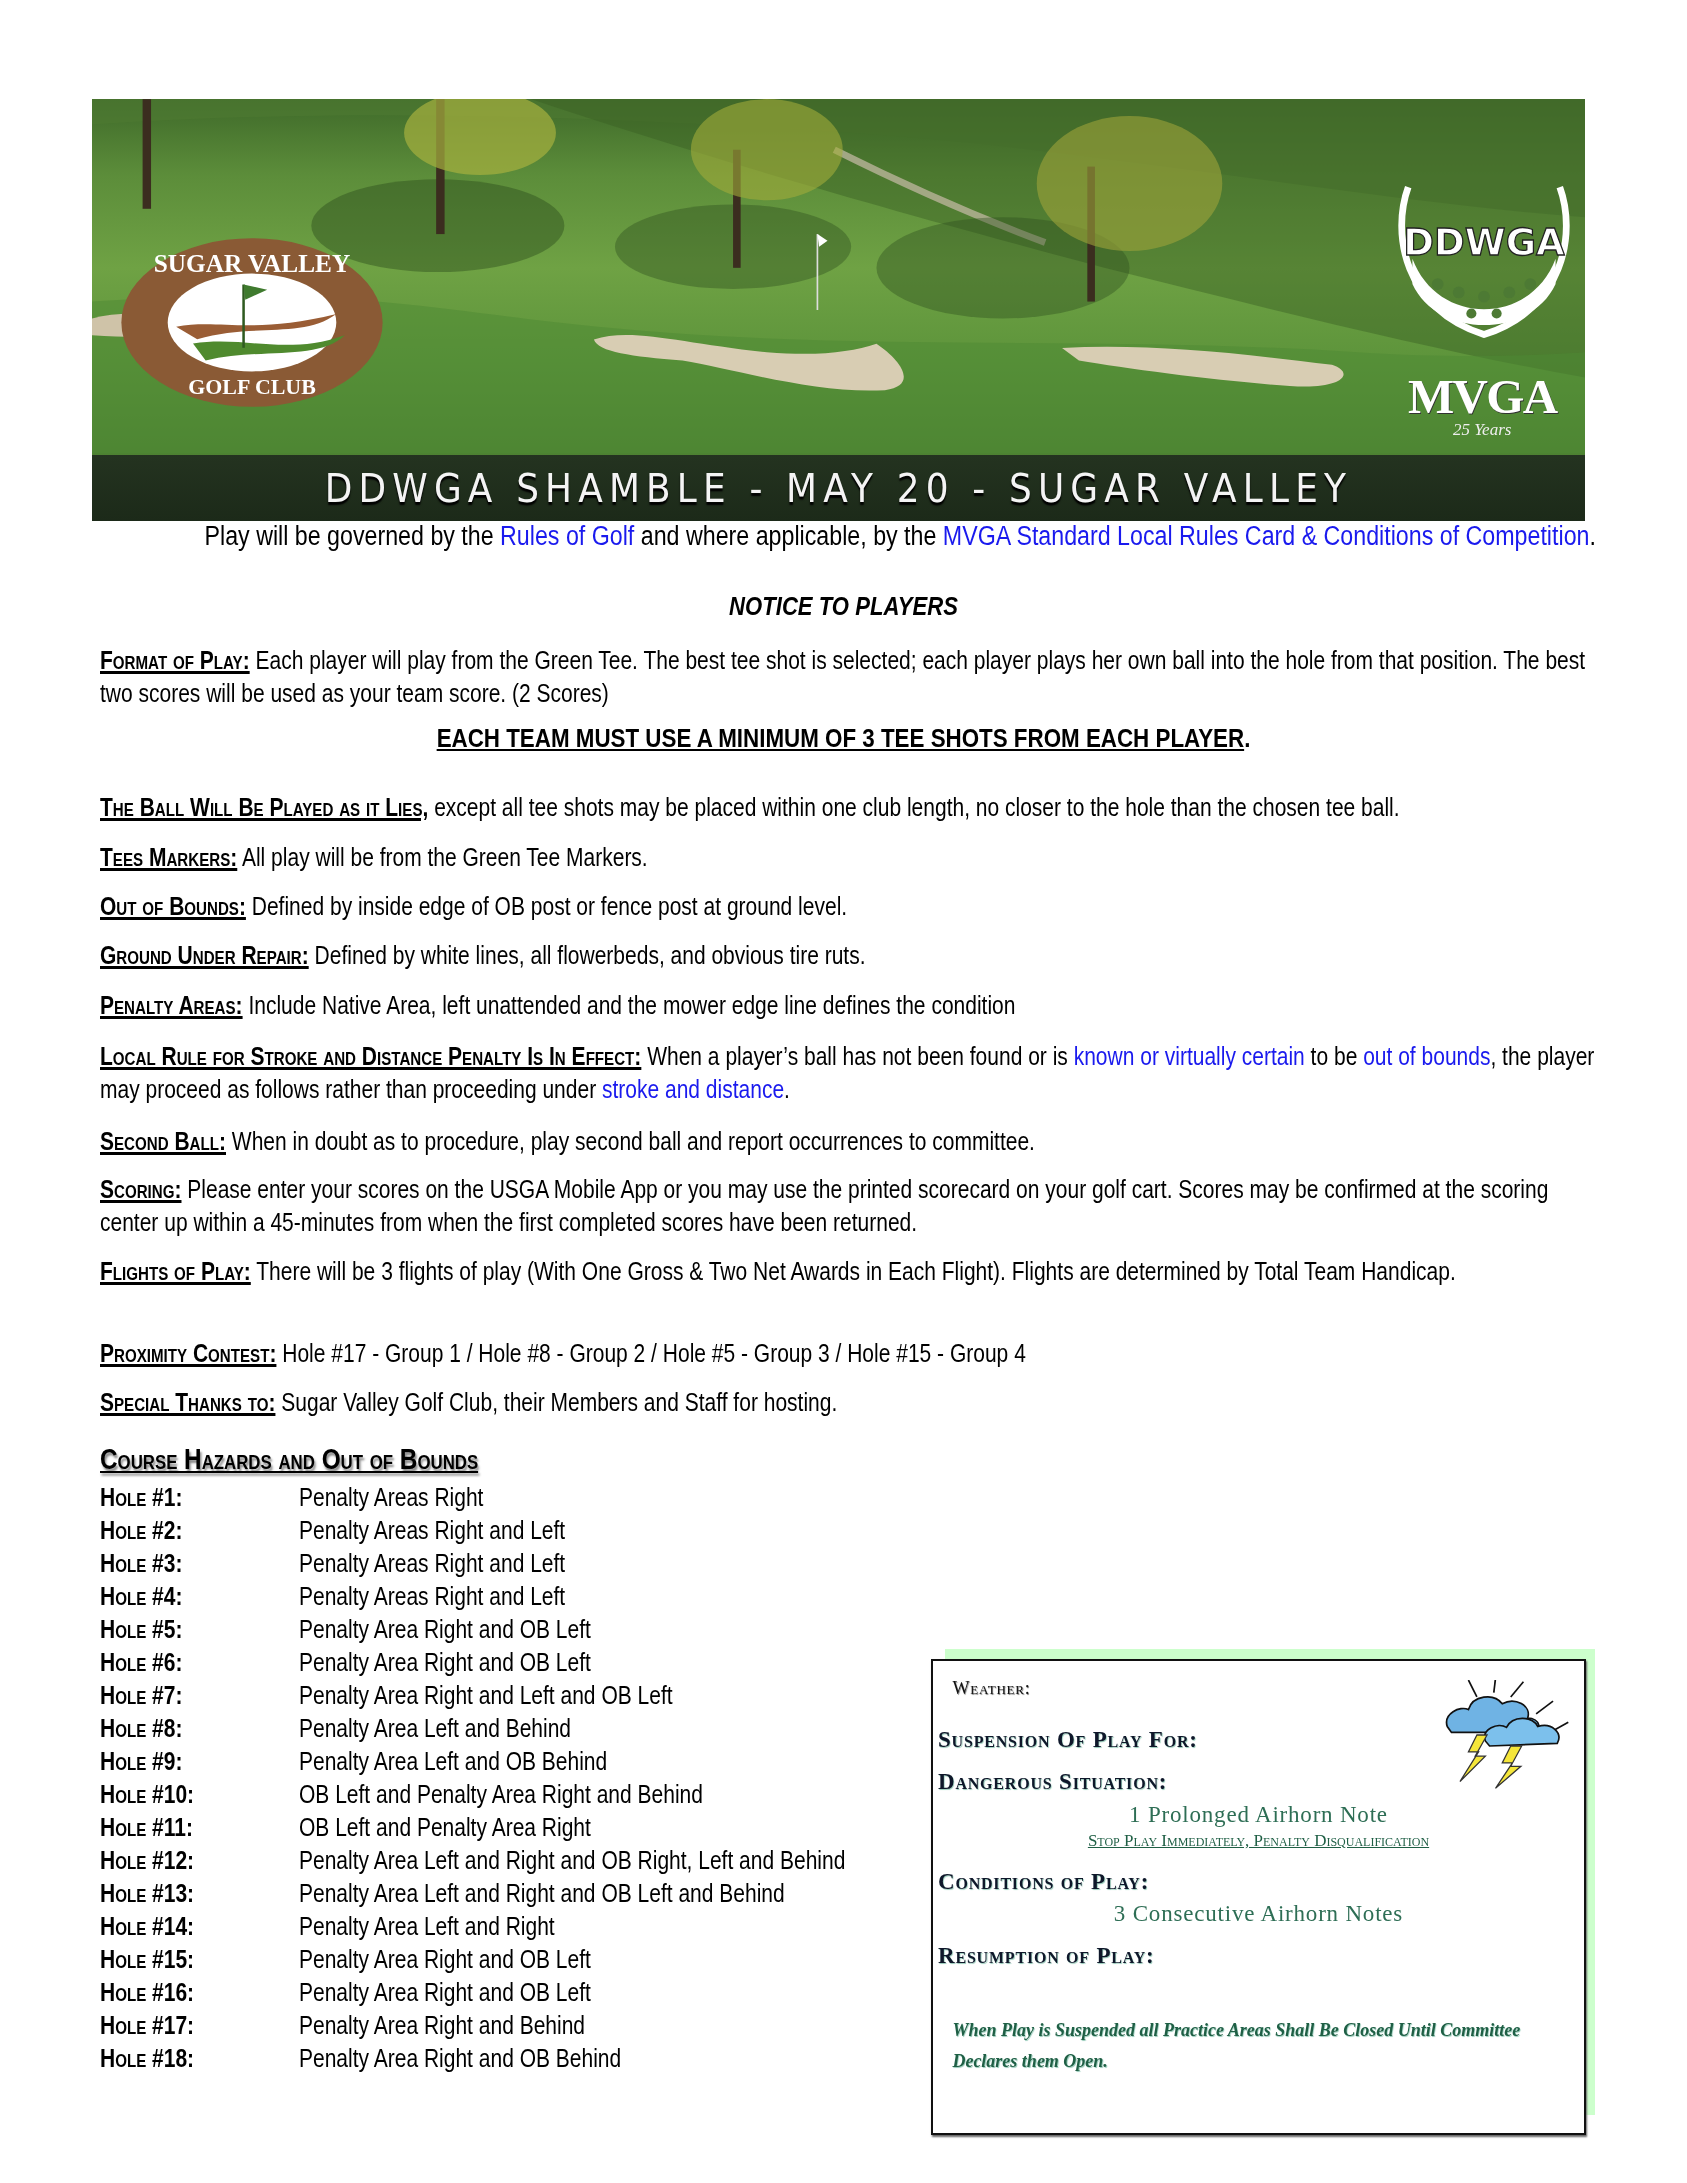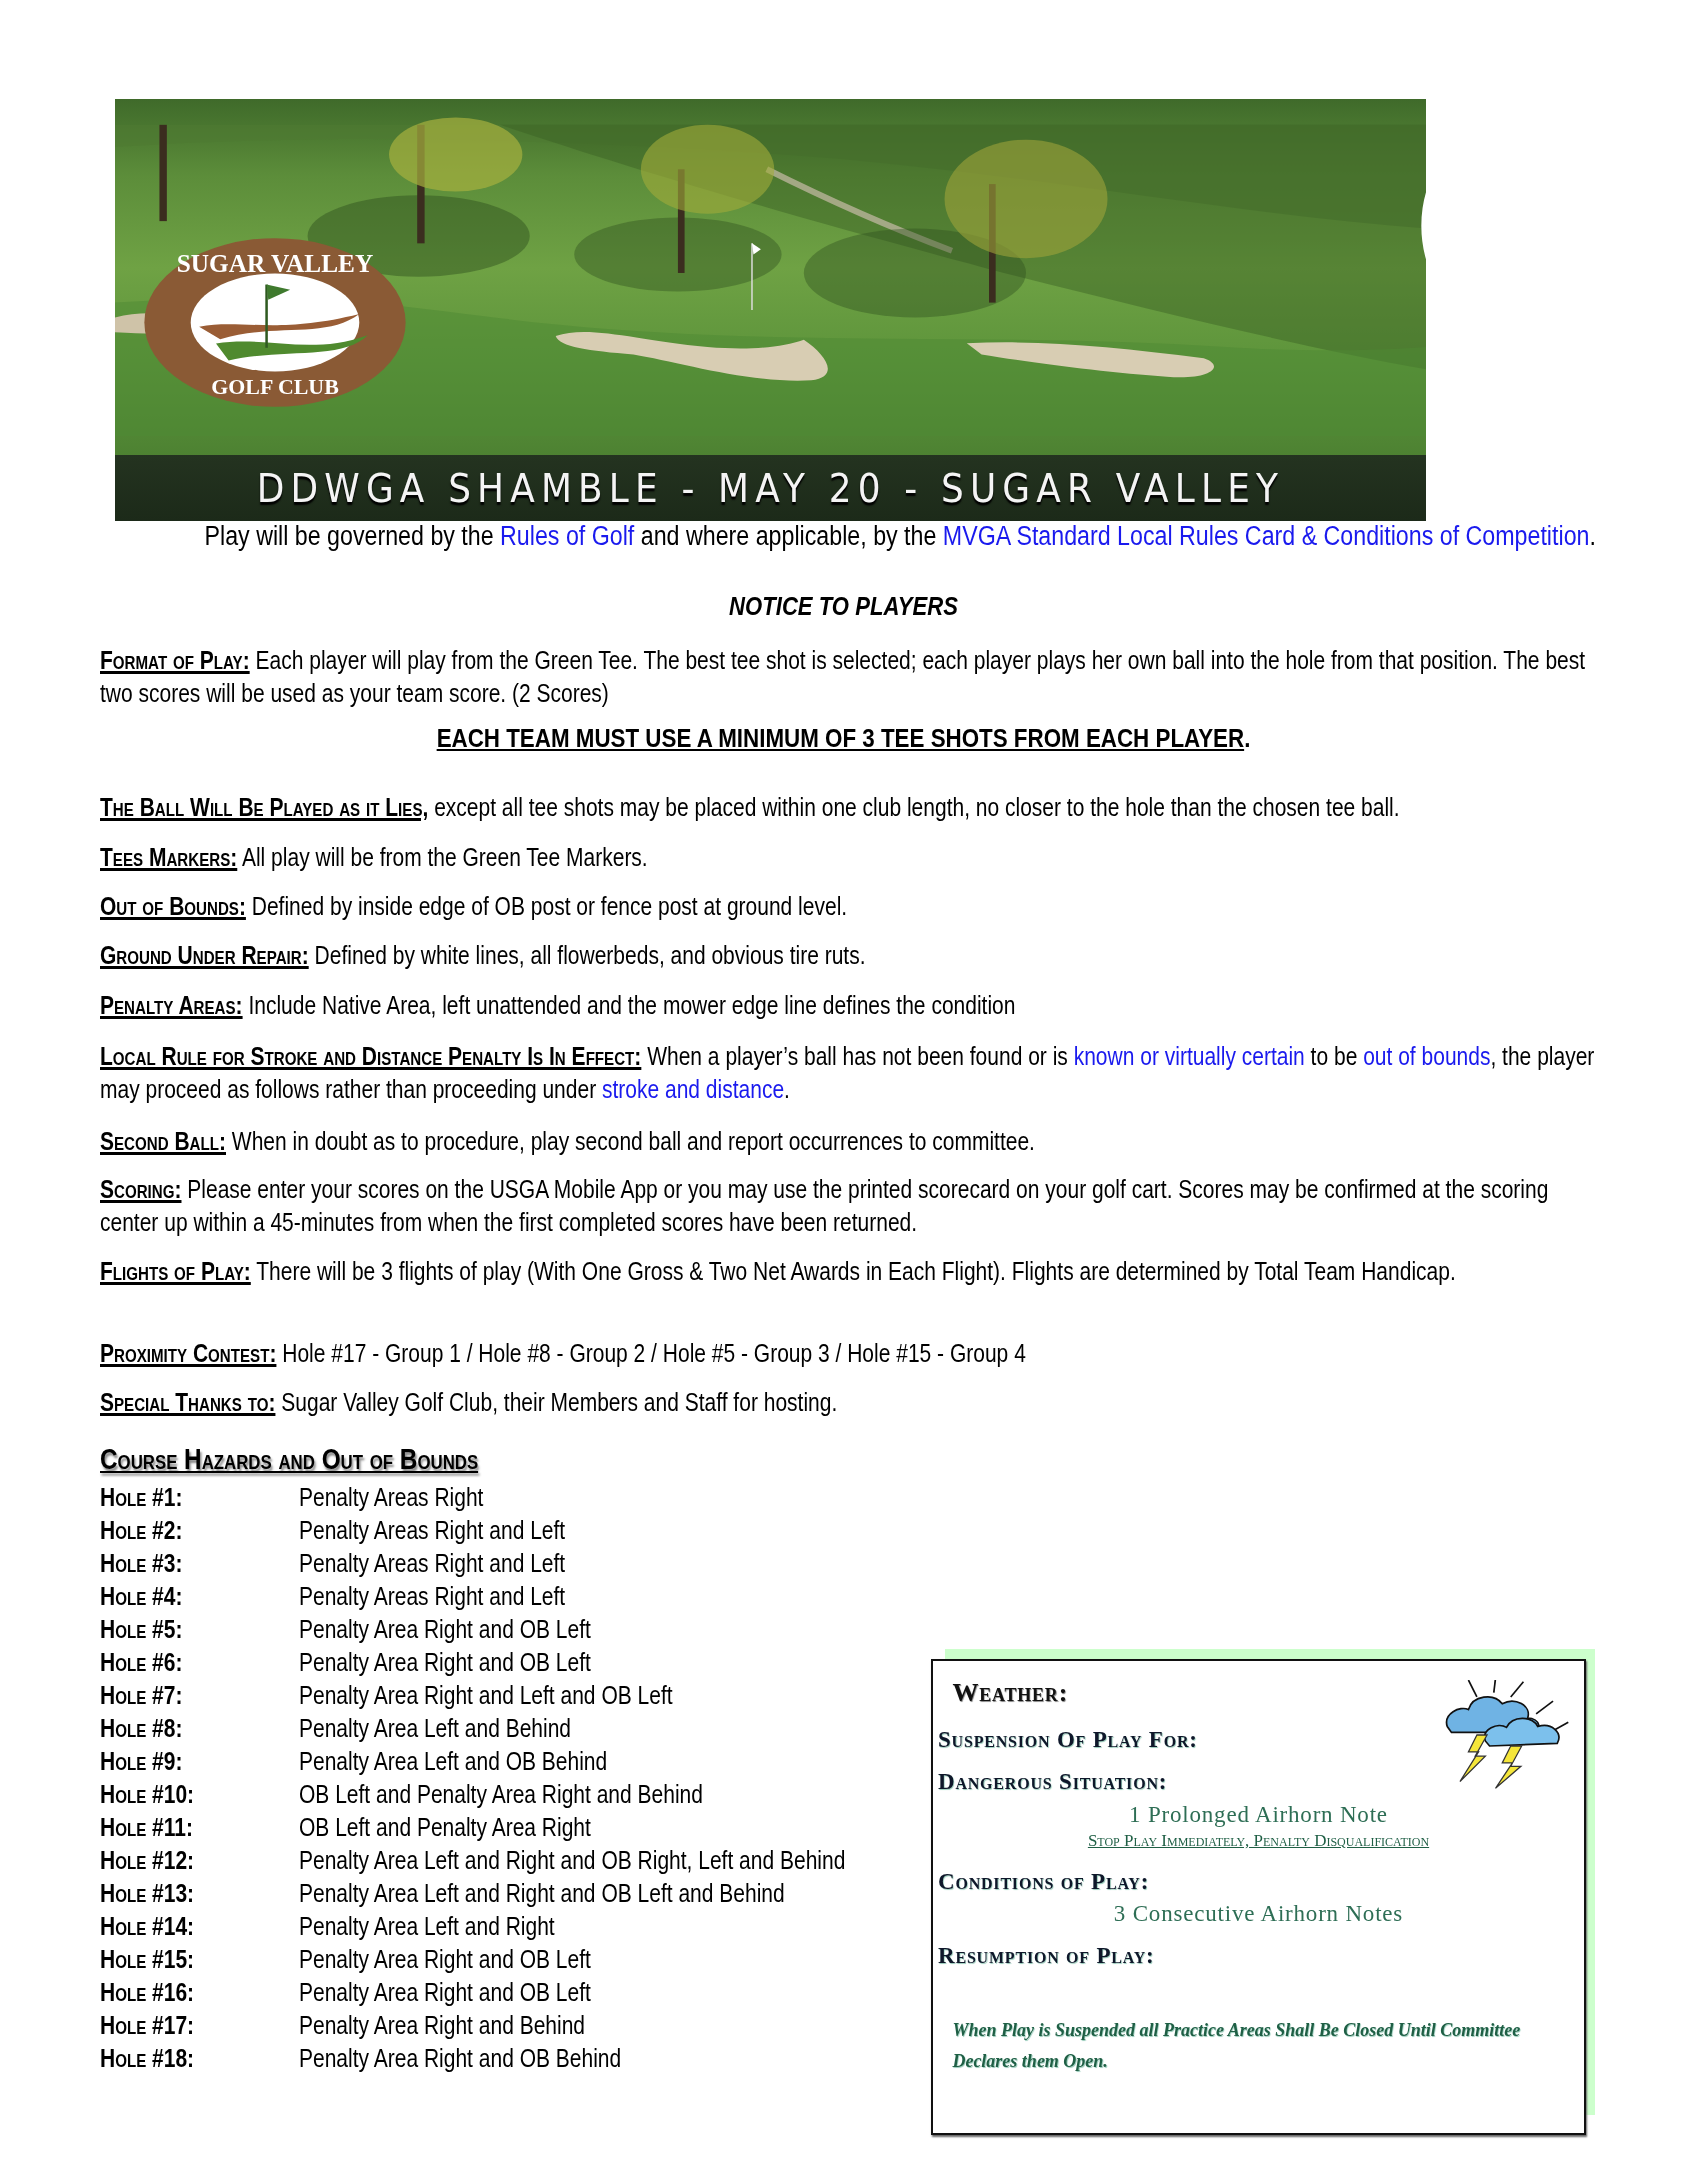--- a/index.html
+++ b/index.html
@@ -1,19 +1,19 @@
 <!DOCTYPE html>
 <html style="font-size:13.5px"><head>
 <meta charset="utf-8">
 <style>
   html, body { margin:0; padding:0; background:#ffffff; }
   body { width:1687px; height:2183px; position:relative; overflow:hidden;
          font-family:"Liberation Sans", sans-serif; color:#000; }
-  .banner { position:absolute; left:115px; top:99px; width:1263px; height:422px; overflow:hidden;
-            background:linear-gradient(180deg,#3f6a2a 0%,#5c8d3a 18%,#6fa244 40%,#5d943b 62%,#4f8433 82%,#416f2b 100%);padding-left:48px; }
+  .banner { position:absolute; left:92px; top:99px; width:1493px; height:422px; overflow:hidden;
+            background:linear-gradient(180deg,#3f6a2a 0%,#5c8d3a 18%,#6fa244 40%,#5d943b 62%,#4f8433 82%,#416f2b 100%); }
   .banner .trees { position:absolute; left:0; top:0; width:100%; height:100%; }
   .banner .title-bar { position:absolute; left:0; bottom:0; width:100%; height:66px;
             background:linear-gradient(180deg,#243320,#1c2a19); display:flex; align-items:center; justify-content:center; }
   .banner .title-bar span { color:#f4f4f4; font-size:39px; letter-spacing:6.7px; font-family:"DejaVu Sans", sans-serif;
             text-shadow:0 2.5px 1.7px #000; transform:scaleX(0.92); }
   .logo-sv { position:absolute; left:25px; top:135px; }
   .logo-dd { position:absolute; left:1295px; top:84px; }
   .logo-mvga { position:absolute; left:1316px; top:274px; color:#fff; text-align:center; }
   .logo-mvga .m { font-family:"Liberation Serif", serif; font-weight:bold; font-size:49px; letter-spacing:-1.7px;
             text-shadow:0.8px 0.8px 0 #333; line-height:47px; }
@@ -31,21 +31,21 @@
   .hazards-head { position:absolute; left:100px; top:1443px; font-size:29px; font-weight:bold; font-variant:small-caps;
             text-decoration:underline; text-shadow:1.7px 2.5px 2.5px #888; transform:scaleX(0.84); transform-origin:left top; }
   .hole-list { position:absolute; left:100px; top:1483px; }
   .hole-row { height:33px; font-size:25px; position:relative; white-space:nowrap; }
   .hole-row .hl { position:absolute; left:0; top:0; font-weight:bold; font-variant:small-caps; transform:scaleX(0.84); transform-origin:left top; }
   .hole-row .hv { position:absolute; left:199px; top:0; transform:scaleX(0.84); transform-origin:left top; }
 
   .weather-shadow { position:absolute; left:945px; top:1649px; width:650px; height:466px; background:#ccffcc; }
   .weather { position:absolute; left:931px; top:1659px; width:651px; height:472px; background:#fff; border:2.5px solid #111;
              box-shadow:0.8px 1.7px 1.7px #666; font-family:"Liberation Serif", serif; color:#1f5f45; }
-  .w-title { position:absolute; left:19.4px; top:17px; font-size:26px; font-weight:bold; font-variant:small-caps; color:#111; letter-spacing:0.8px; text-shadow:0.8px 0.8px 0.8px #888; }
+  .w-title { position:absolute; left:19.4px; top:17px; font-size:18px; font-weight:normal; font-variant:small-caps; color:#111; letter-spacing:0.8px; text-shadow:0.8px 0.8px 0.8px #888; }
   .w-h { position:absolute; left:5px; font-size:23px; font-weight:bold; font-variant:small-caps; color:#0f172a; letter-spacing:0.8px; text-shadow:0.8px 0.8px 0.8px #9cb; }
   .w-c { position:absolute; left:0; width:651px; text-align:center; font-size:23px; letter-spacing:0.8px; color:#2e6e55; }
   .w-u { position:absolute; left:0; width:651px; text-align:center; font-size:17px; font-weight:normal; font-variant:small-caps; text-decoration:underline; color:#1f5f45; }
   .w-i { position:absolute; left:19.4px; width:624px; font-size:18px; font-style:italic; font-weight:bold; line-height:31px; color:#1f5f45; text-shadow:0.8px 0.8px 0.8px #9cb; }
   .storm { position:absolute; left:510px; top:18.6px; }
 </style>
 </head>
 <body>
 
 <div class="banner">

